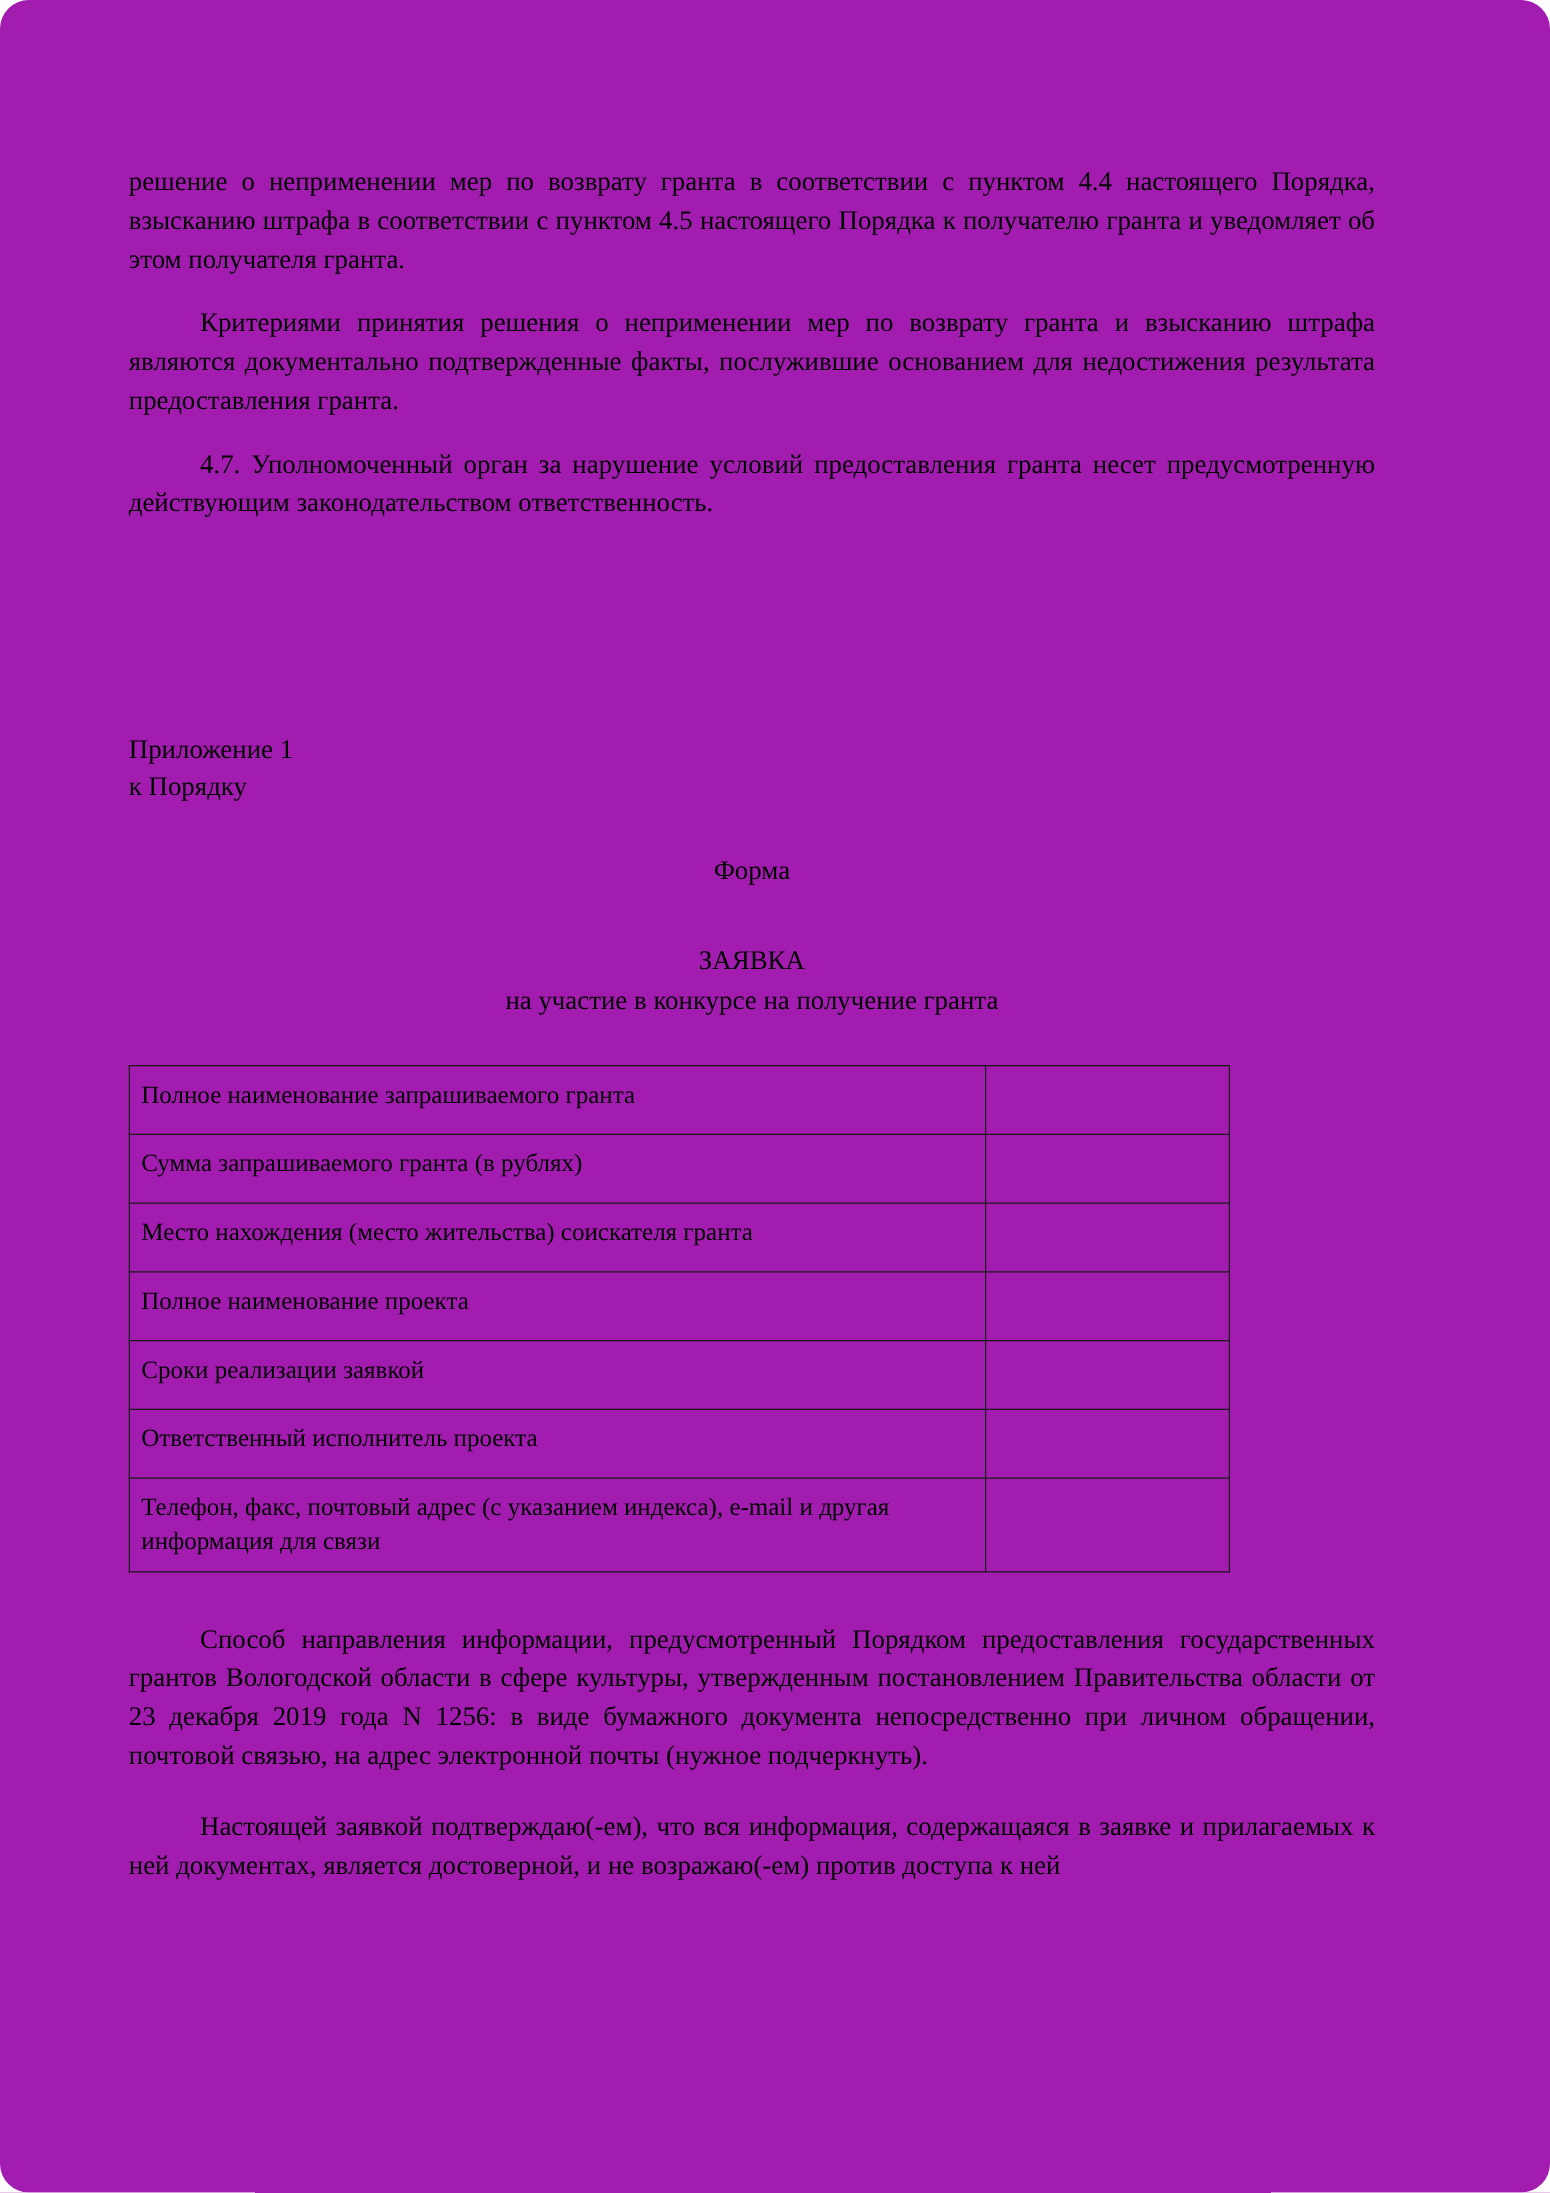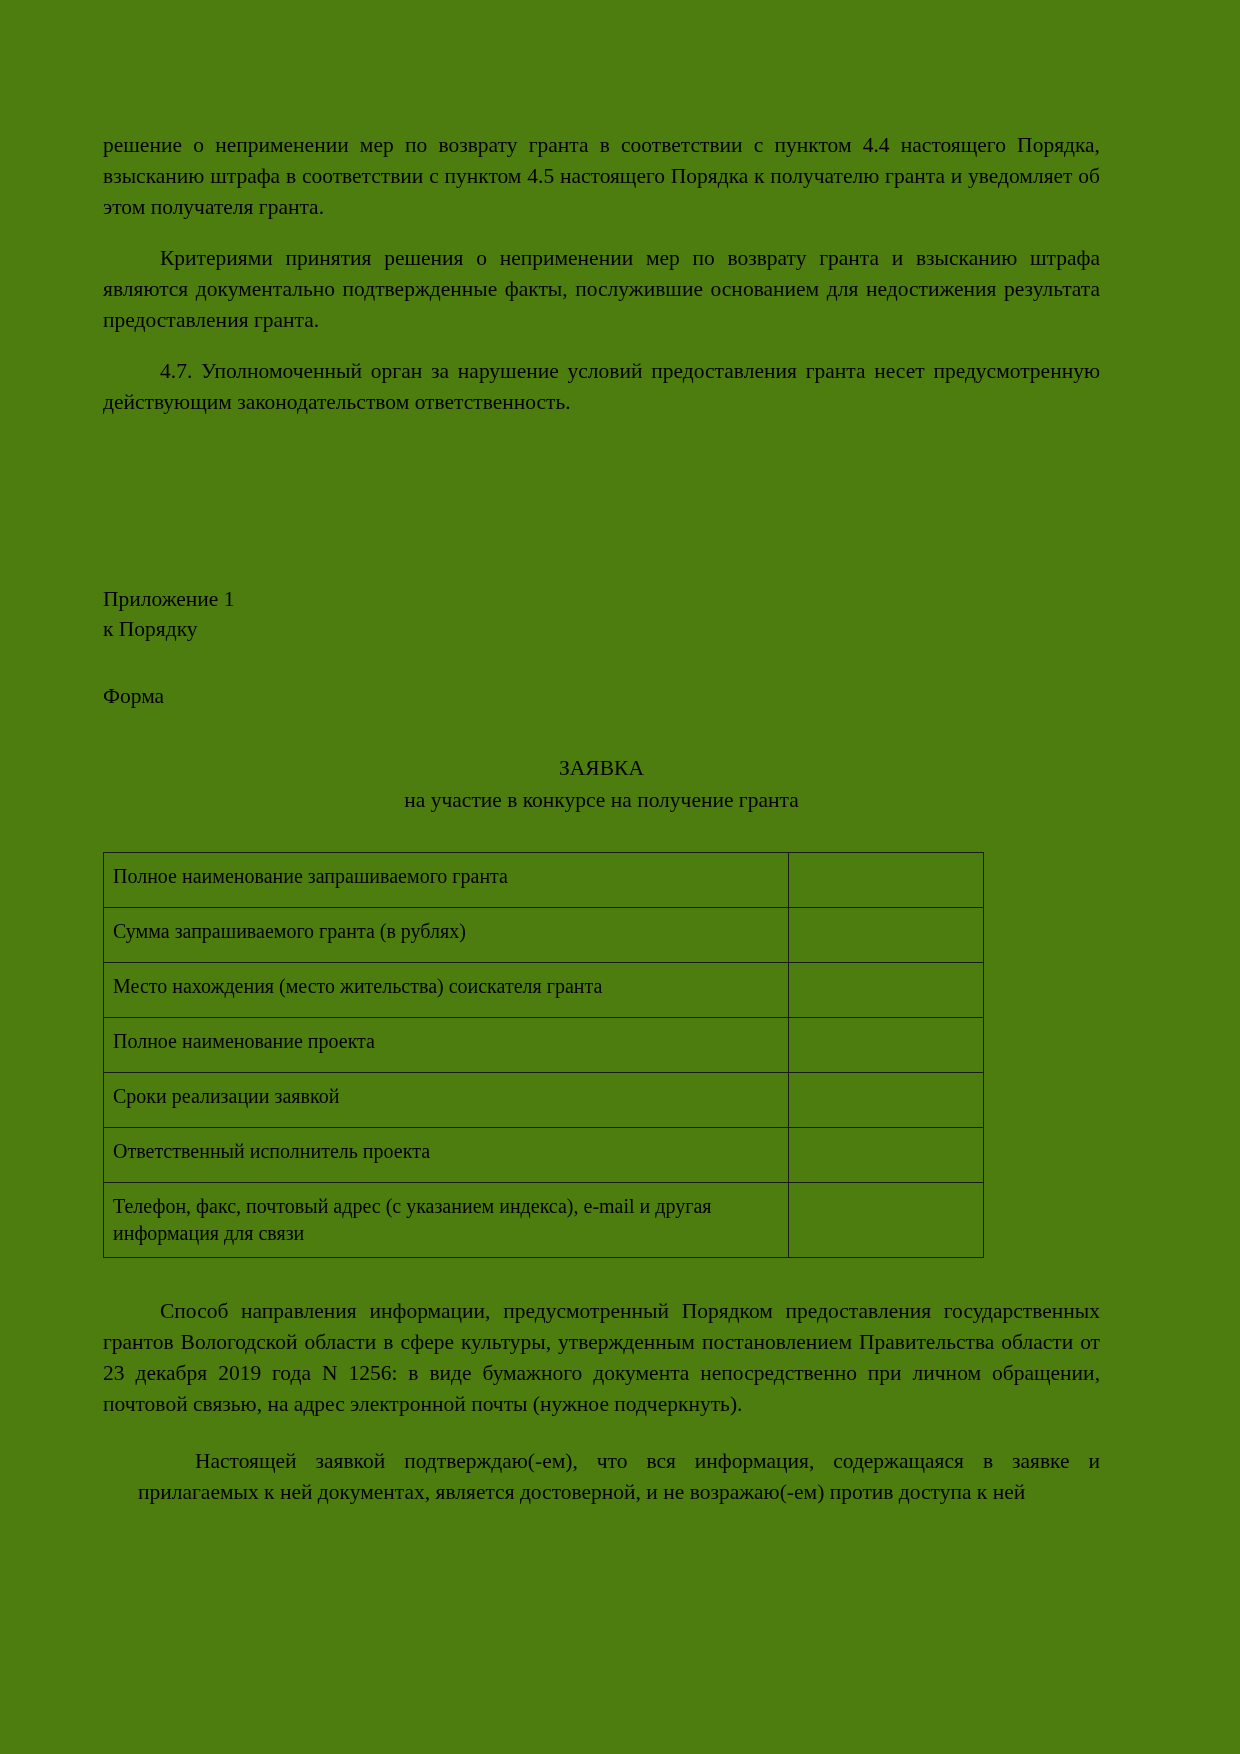--- a/index.html
+++ b/index.html
@@ -3,28 +3,29 @@
 <meta charset="utf-8">
 <style>
   html, body {
     margin: 0;
     padding: 0;
     background: #ffffff;
   }
   .page {
     width: 1240px;
     height: 1754px;
-    background: #4d7c0f;
+    background: #a21caf;
     position: relative;
     box-sizing: border-box;
     padding: 130px 140px 0 103px;
     font-family: "Liberation Serif", "DejaVu Serif", serif;
     color: #000000;
     font-size: 21.5px;
     line-height: 1.44;
+    border-radius: 23px;
   }
   p {
     margin: 0;
     text-align: justify;
     text-justify: inter-word;
   }
   p.indent {
     text-indent: 57px;
   }
   p.hang {
@@ -35,21 +36,21 @@
   .spacer-big { height: 118px; }
 
   .right-block {
     text-align: left;
     line-height: 1.42;
     margin-top: 48px;
   }
   .right-block .line { display: block; }
 
   .forma {
-    text-align: left;
+    text-align: center;
     margin-top: 36px;
   }
 
   .title-block {
     text-align: center;
     margin-top: 40px;
     line-height: 1.5;
   }
   .title-main { display: block; }
   .title-sub { display: block; }
@@ -65,21 +66,21 @@
     padding: 10px 10px 10px 9px;
     vertical-align: top;
     font-size: 20px;
     line-height: 1.35;
     height: 34px;
   }
   table.form-table td.label-cell { width: 665px; }
   table.form-table td.value-cell { width: 175px; }
 
   .after-table { margin-top: 38px; }
-  .final-para { margin-top: 26px; margin-left: 35px; }
+  .final-para { margin-top: 26px; }
 </style>
 </head>
 <body>
 
 <div class="page">
 
   <p class="hang">решение о неприменении мер по возврату гранта в соответствии с пунктом 4.4 настоящего Порядка, взысканию штрафа в соответствии с пунктом 4.5 настоящего Порядка к получателю гранта и уведомляет об этом получателя гранта.</p>
 
   <p class="indent gap-para">Критериями принятия решения о неприменении мер по возврату гранта и взысканию штрафа являются документально подтвержденные факты, послужившие основанием для недостижения результата предоставления гранта.</p>
 

